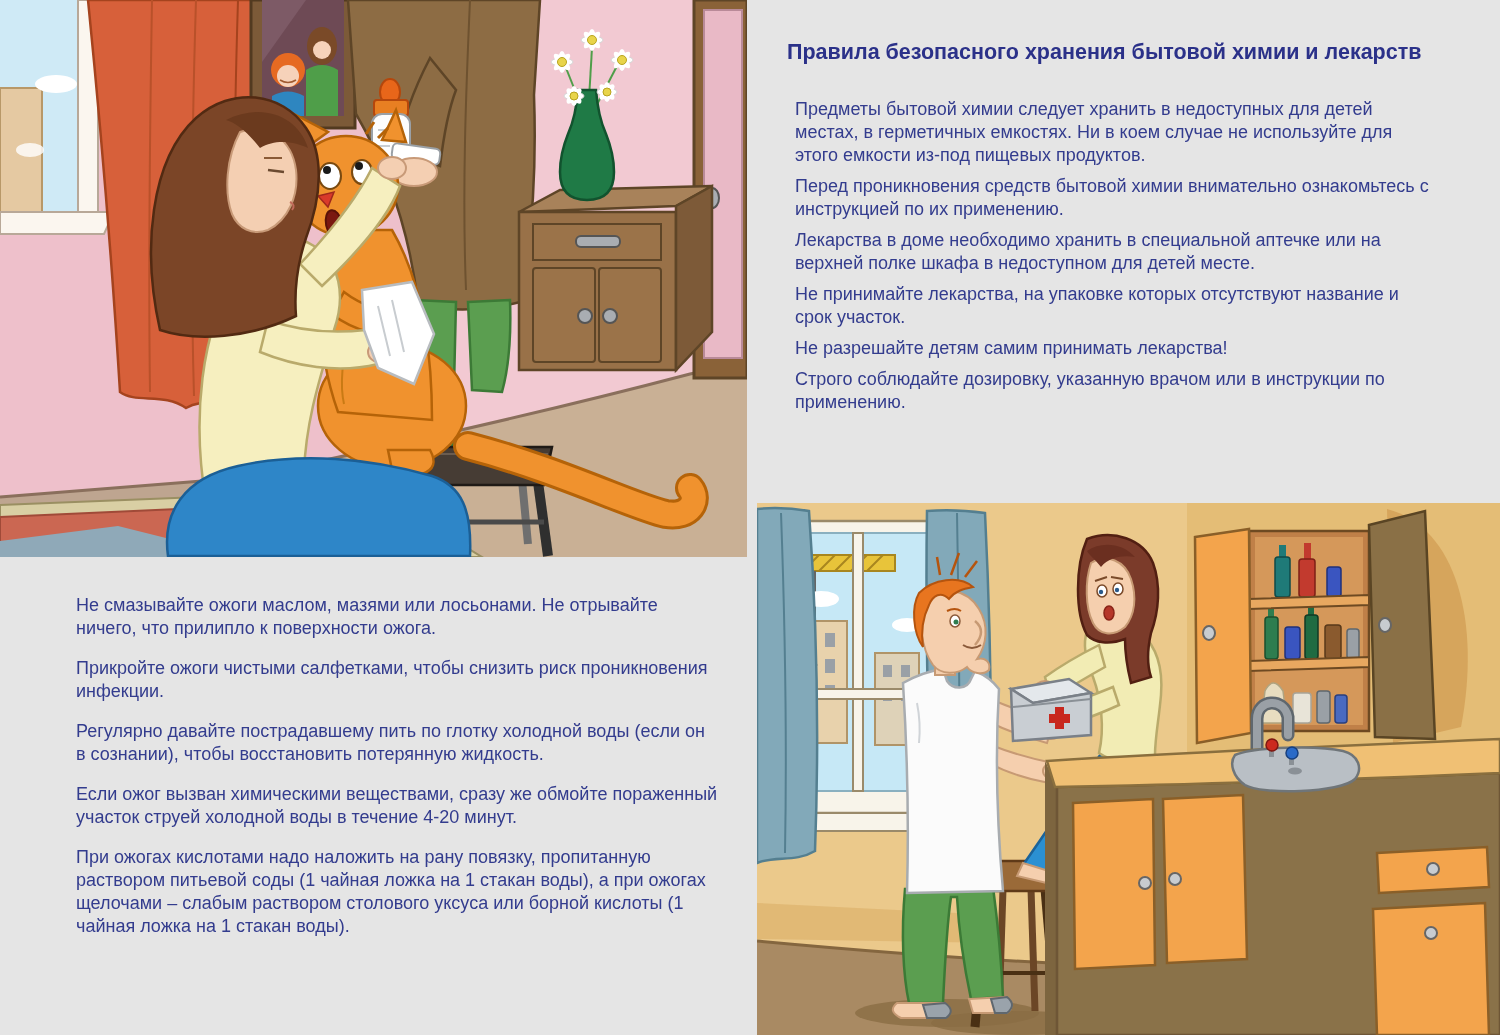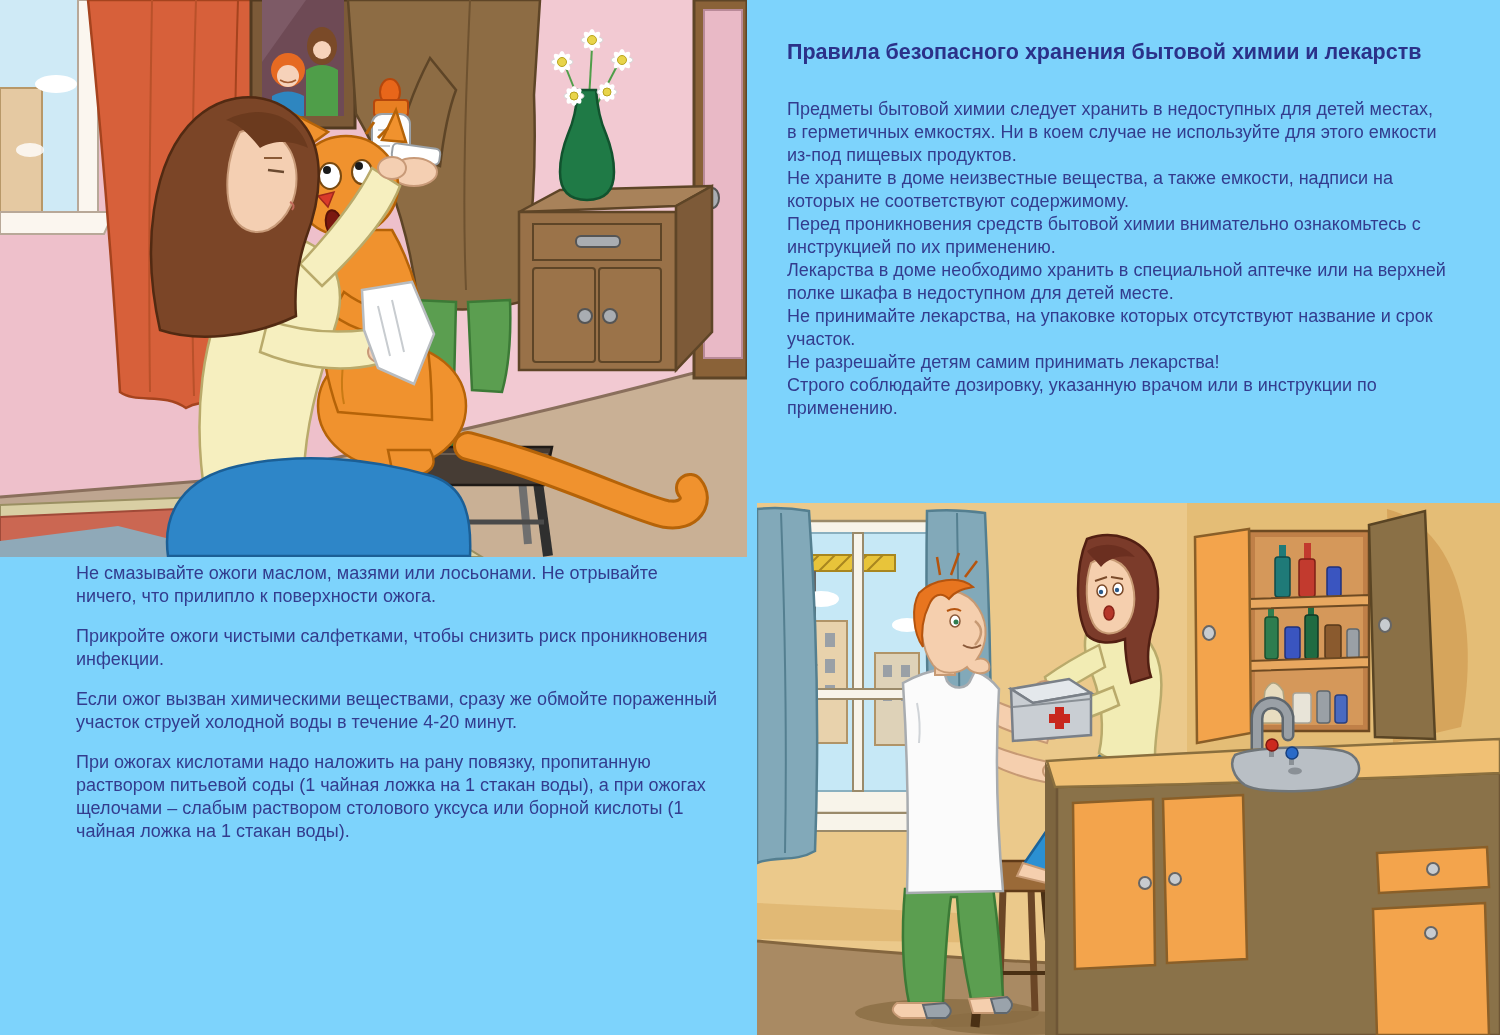--- a/index.html
+++ b/index.html
@@ -1,25 +1,25 @@
 <!DOCTYPE html>
 <html lang="ru"><head>
 <meta charset="utf-8">
 <style>
   html,body{margin:0;padding:0;background:#ffffff;}
-  .page{position:relative;width:1500px;height:1035px;background:#7dd3fc;overflow:hidden;
+  .page{position:relative;width:1500px;height:1035px;background:#e5e5e5;overflow:hidden;
         font-family:"Liberation Sans", sans-serif;}
   .illus{position:absolute;}
   .illus svg{display:block;width:100%;height:100%;}
   .illus-left{left:0;top:0;width:747px;height:557px;}
   .illus-right{left:757px;top:503px;width:743px;height:532px;}
   .text-right{position:absolute;left:787px;top:40px;width:660px;color:#333c8e;}
   .text-right h1{margin:0 0 33px 0;font-size:21.5px;line-height:25px;font-weight:bold;color:#2b3189;}
-  .text-right p{margin:0;font-size:18px;line-height:23px;}
-  .text-left{position:absolute;left:76px;top:562px;width:642px;color:#333c8e;}
+  .text-right p{margin:8px;font-size:18px;line-height:23px;}
+  .text-left{position:absolute;left:76px;top:594px;width:642px;color:#333c8e;}
   .text-left p{margin:0 0 17px 0;font-size:18px;line-height:23px;}
 </style>
 </head>
 <body>
 
 <div class="page">
 
   <div class="illus illus-left">
     <svg viewBox="0 0 747 557" preserveAspectRatio="none">
 
@@ -195,33 +195,33 @@
         <path d="M392 300 L404 352" stroke="#c8ccd0" stroke-width="2"></path>
         <path d="M378 306 L390 356" stroke="#c8ccd0" stroke-width="2"></path>
       </g>
     </svg>
   </div>
 
   <div class="text-right">
     <h1>Правила безопасного хранения бытовой химии и лекарств</h1>
     <div>
         <p>Предметы бытовой химии следует хранить в недоступных для детей местах, в герметичных емкостях. Ни в коем случае не используйте для этого емкости из-под пищевых продуктов.</p>
-        <p>Не храните в доме неизвестные вещества, а также емкости, надписи на которых не соответствуют содержимому.</p>
         <p>Перед проникновения средств бытовой химии внимательно ознакомьтесь с инструкцией по их применению.</p>
         <p>Лекарства в доме необходимо хранить в специальной аптечке или на верхней полке шкафа в недоступном для детей месте.</p>
         <p>Не принимайте лекарства, на упаковке которых отсутствуют название и срок участок.</p>
         <p>Не разрешайте детям самим принимать лекарства!</p>
         <p>Строго соблюдайте дозировку, указанную врачом или в инструкции по применению.</p>
       </div>
   </div>
 
   <div class="text-left">
     <div>
         <p>Не смазывайте ожоги маслом, мазями или лосьонами. Не отрывайте ничего, что прилипло к поверхности ожога.</p>
         <p>Прикройте ожоги чистыми салфетками, чтобы снизить риск проникновения инфекции.</p>
+        <p>Регулярно давайте пострадавшему пить по глотку холодной воды (если он в сознании), чтобы восстановить потерянную жидкость.</p>
         <p>Если ожог вызван химическими веществами, сразу же обмойте пораженный участок струей холодной воды в течение 4-20 минут.</p>
         <p>При ожогах кислотами надо наложить на рану повязку, пропитанную раствором питьевой соды (1 чайная ложка на 1 стакан воды), а при ожогах щелочами – слабым раствором столового уксуса или борной кислоты (1 чайная ложка на 1 стакан воды).</p>
       </div>
   </div>
 
   <div class="illus illus-right">
     <svg viewBox="0 0 743 532" preserveAspectRatio="none">
       <rect width="743" height="532" fill="#ebc98b"></rect>
       <path d="M430 0 H743 V532 H430 Z" fill="#e4bd76"></path>
       <path d="M630 6 C700 24 724 120 704 224 L636 240 Z" fill="#d6a55c"></path>

